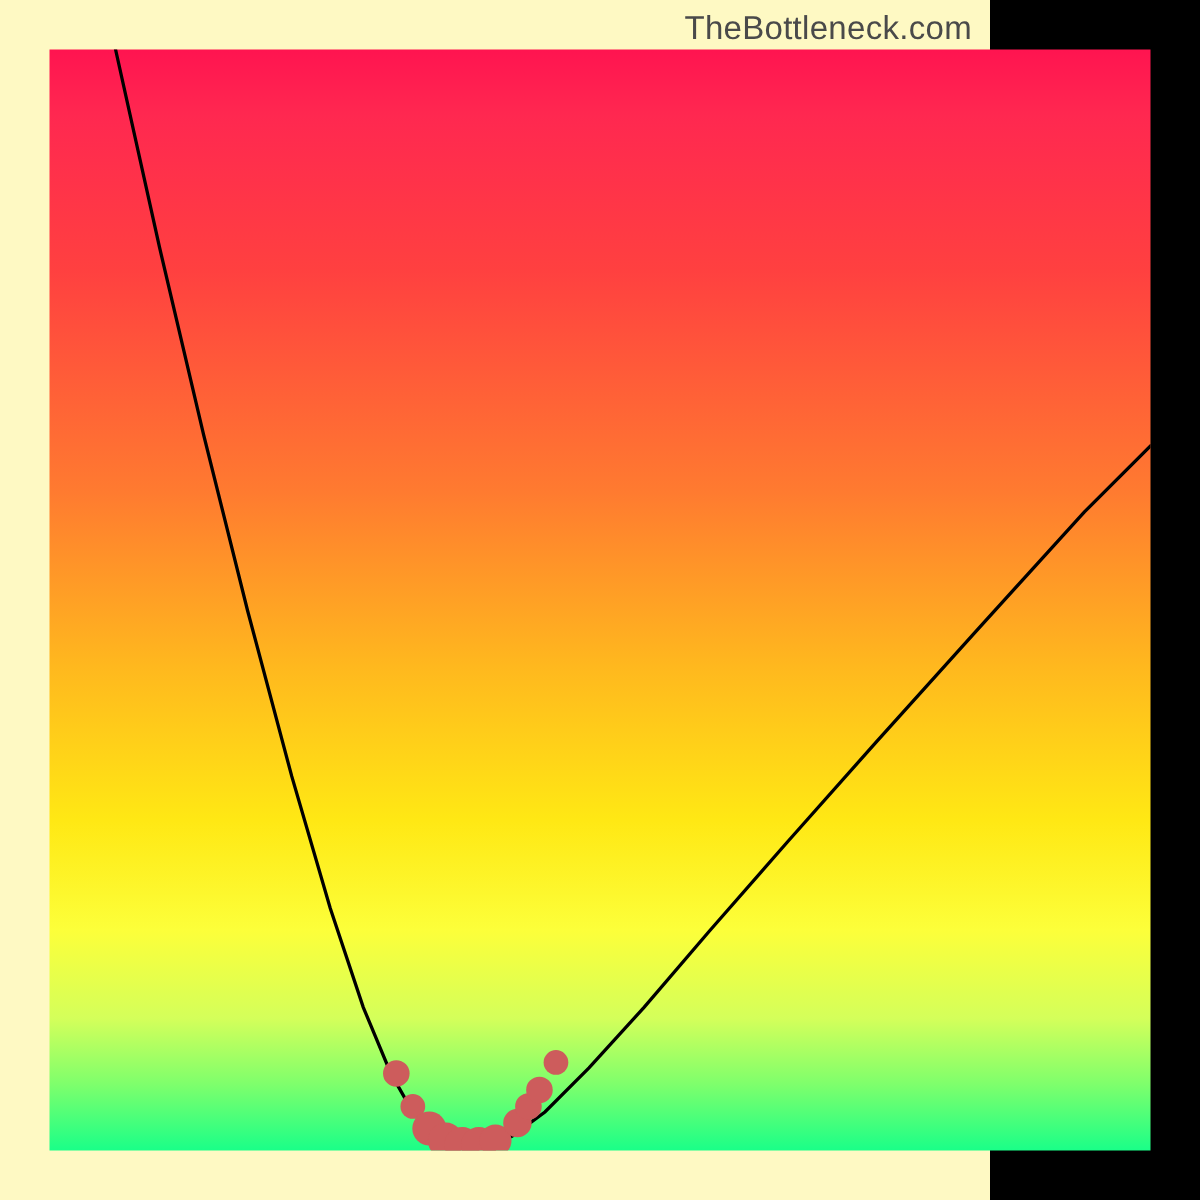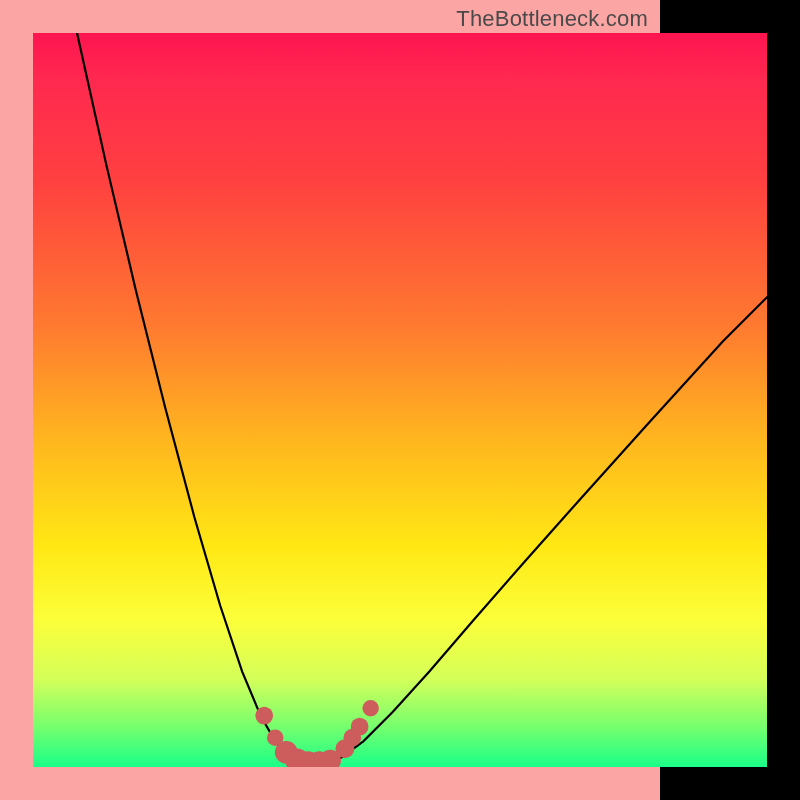--- a/index.html
+++ b/index.html
@@ -8,21 +8,21 @@
     width: 800px;
     height: 800px;
     overflow: hidden;
     background: #000;
     font-family: Arial, Helvetica, sans-serif;
   }
   .frame {
     position: relative;
     width: 660px;
     height: 800px;
-    background: #fca5a5;
+    background: #fef9c3;
   }
   .plot-area {
     position: absolute;
     left: 33px;
     top: 33px;
     width: 734px;
     height: 734px;
     
     background: linear-gradient(
       to bottom,

